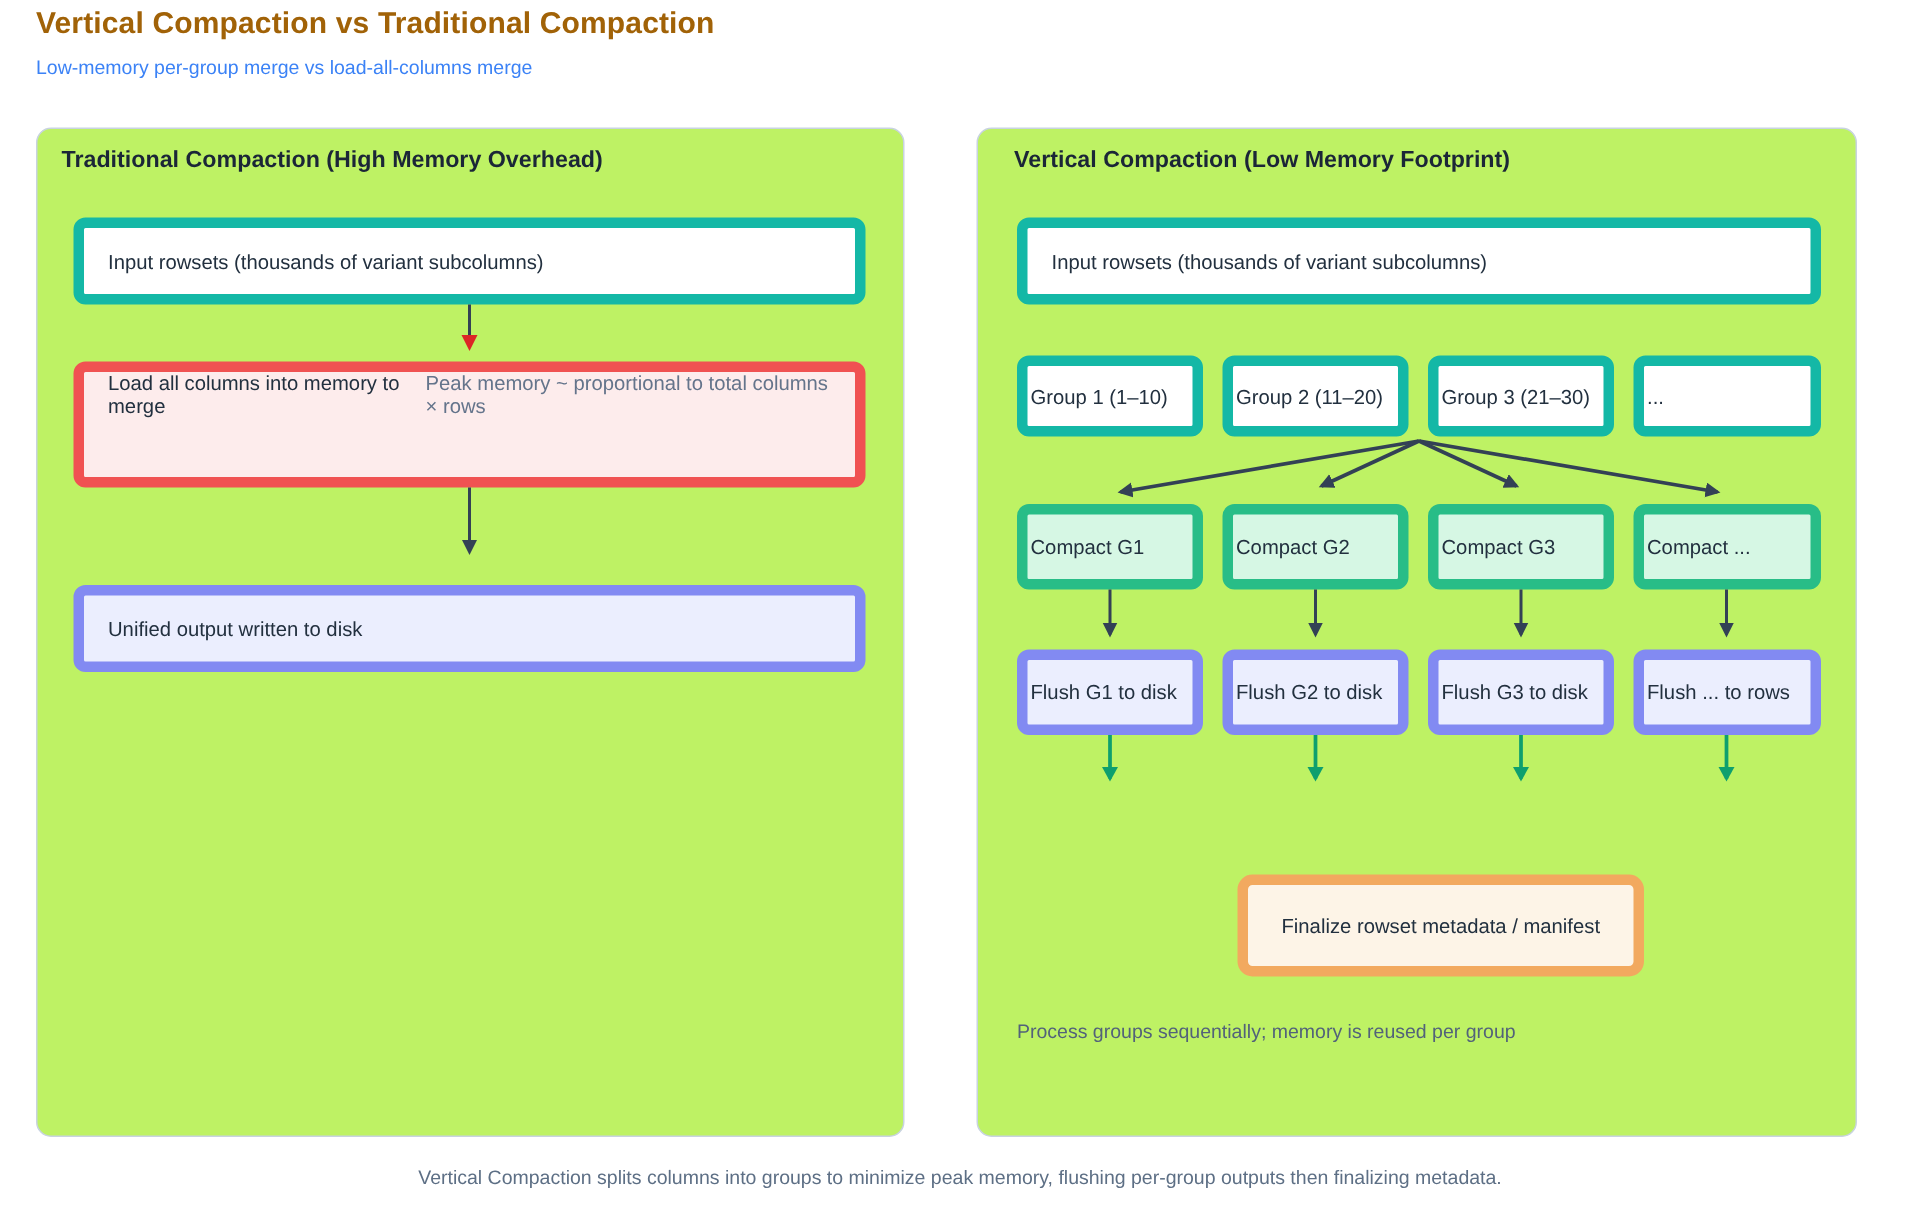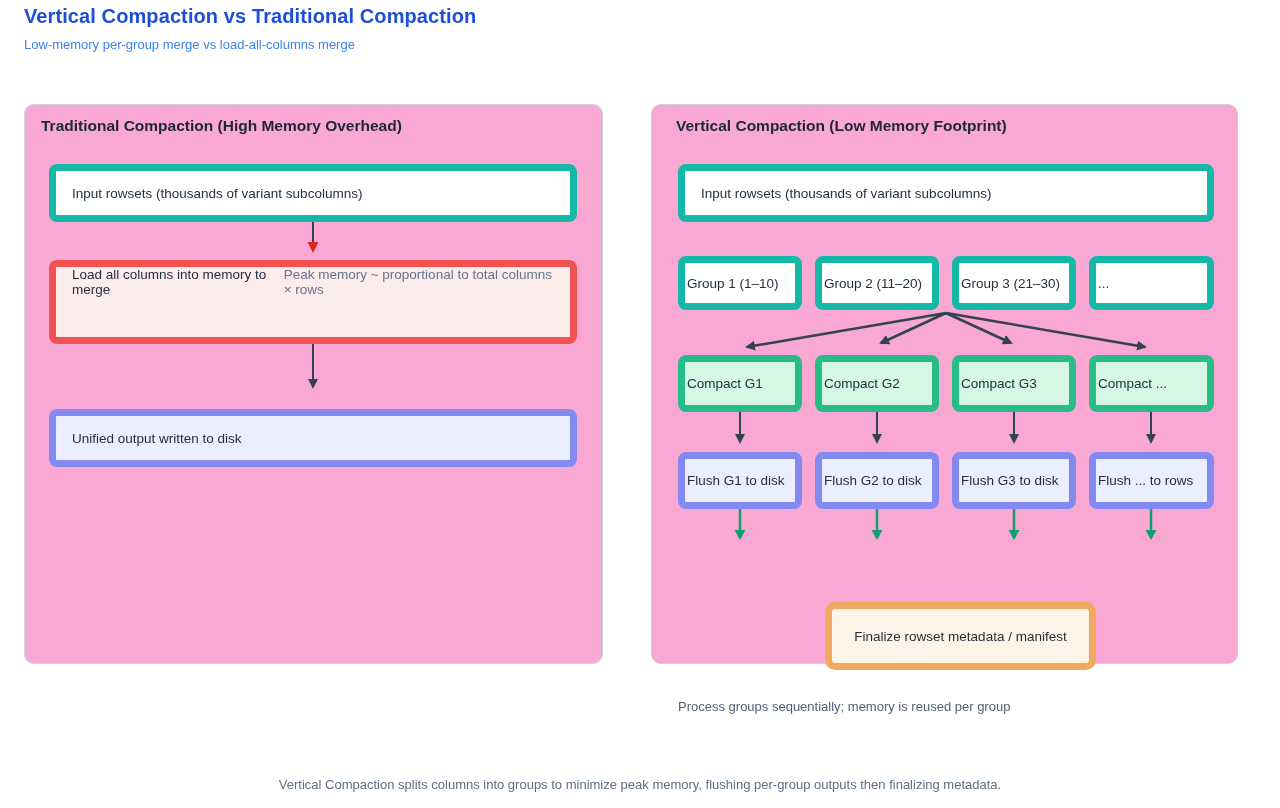--- a/index.html
+++ b/index.html
@@ -6,33 +6,32 @@
   html, body { background: #ffffff; }
   body {
     width: 1280px; height: 808px;
     position: relative;
     font-family: "Liberation Sans", "DejaVu Sans", sans-serif;
     color: #1e2a3b;
     overflow: hidden;
   }
   .page-title {
     position: absolute; left: 24px; top: 5px;
-    font-size: 20px; font-weight: bold; color: #1d4ed8;
+    font-size: 20px; font-weight: bold; color: #a16207;
     letter-spacing: 0.1px;
   }
   .page-subtitle {
     position: absolute; left: 24px; top: 37px;
     font-size: 13px; color: #3b82f6;
   }
   .panel {
-    position: absolute; top: 85px; height: 560px;
-    background: #f9a8d4;
+    position: absolute; top: 85px; height: 673px;
+    background: #bef264;
     border: 1px solid #c8d3e0;
     border-radius: 10px;
-    margin-top: 19px;
   }
   .panel-left  { left: 24px;  width: 579px; }
   .panel-right { left: 651px; width: 587px; }
   .panel-title {
     position: absolute; left: 16px; top: 12px;
     font-size: 15.5px; font-weight: bold; color: #1b2637;
   }
   .panel-right .panel-title { left: 24px; }
   .node {
     position: absolute;

